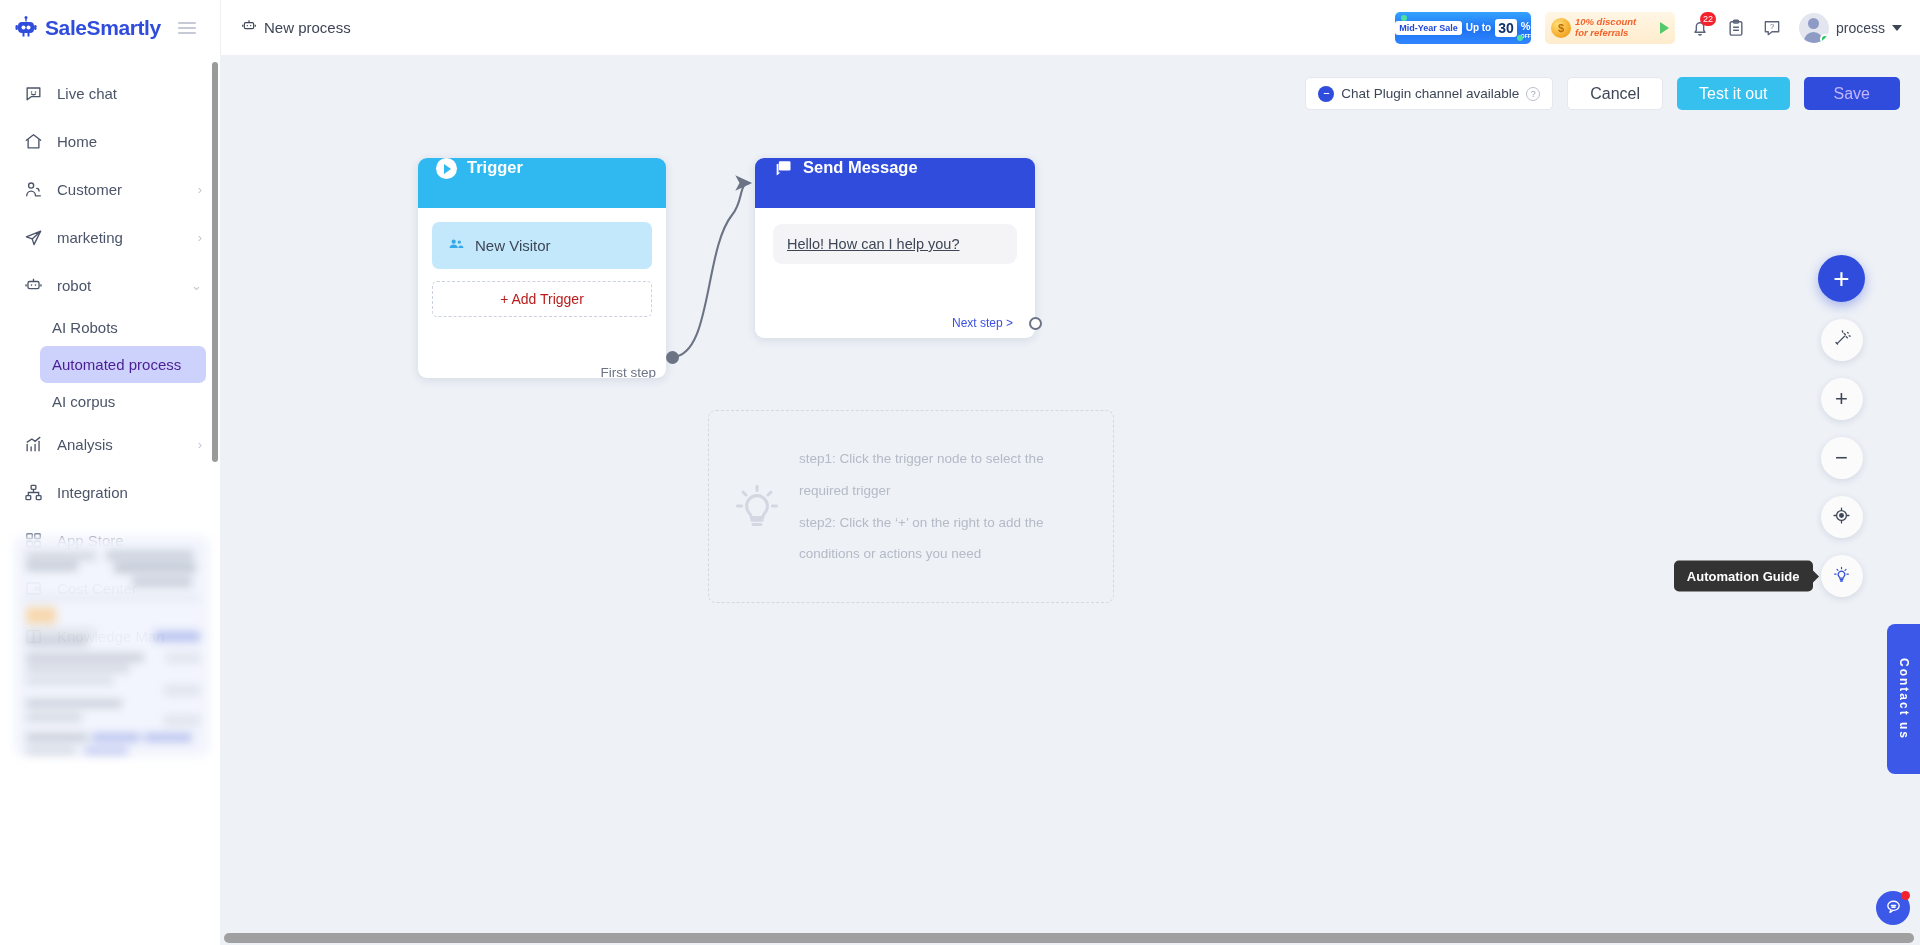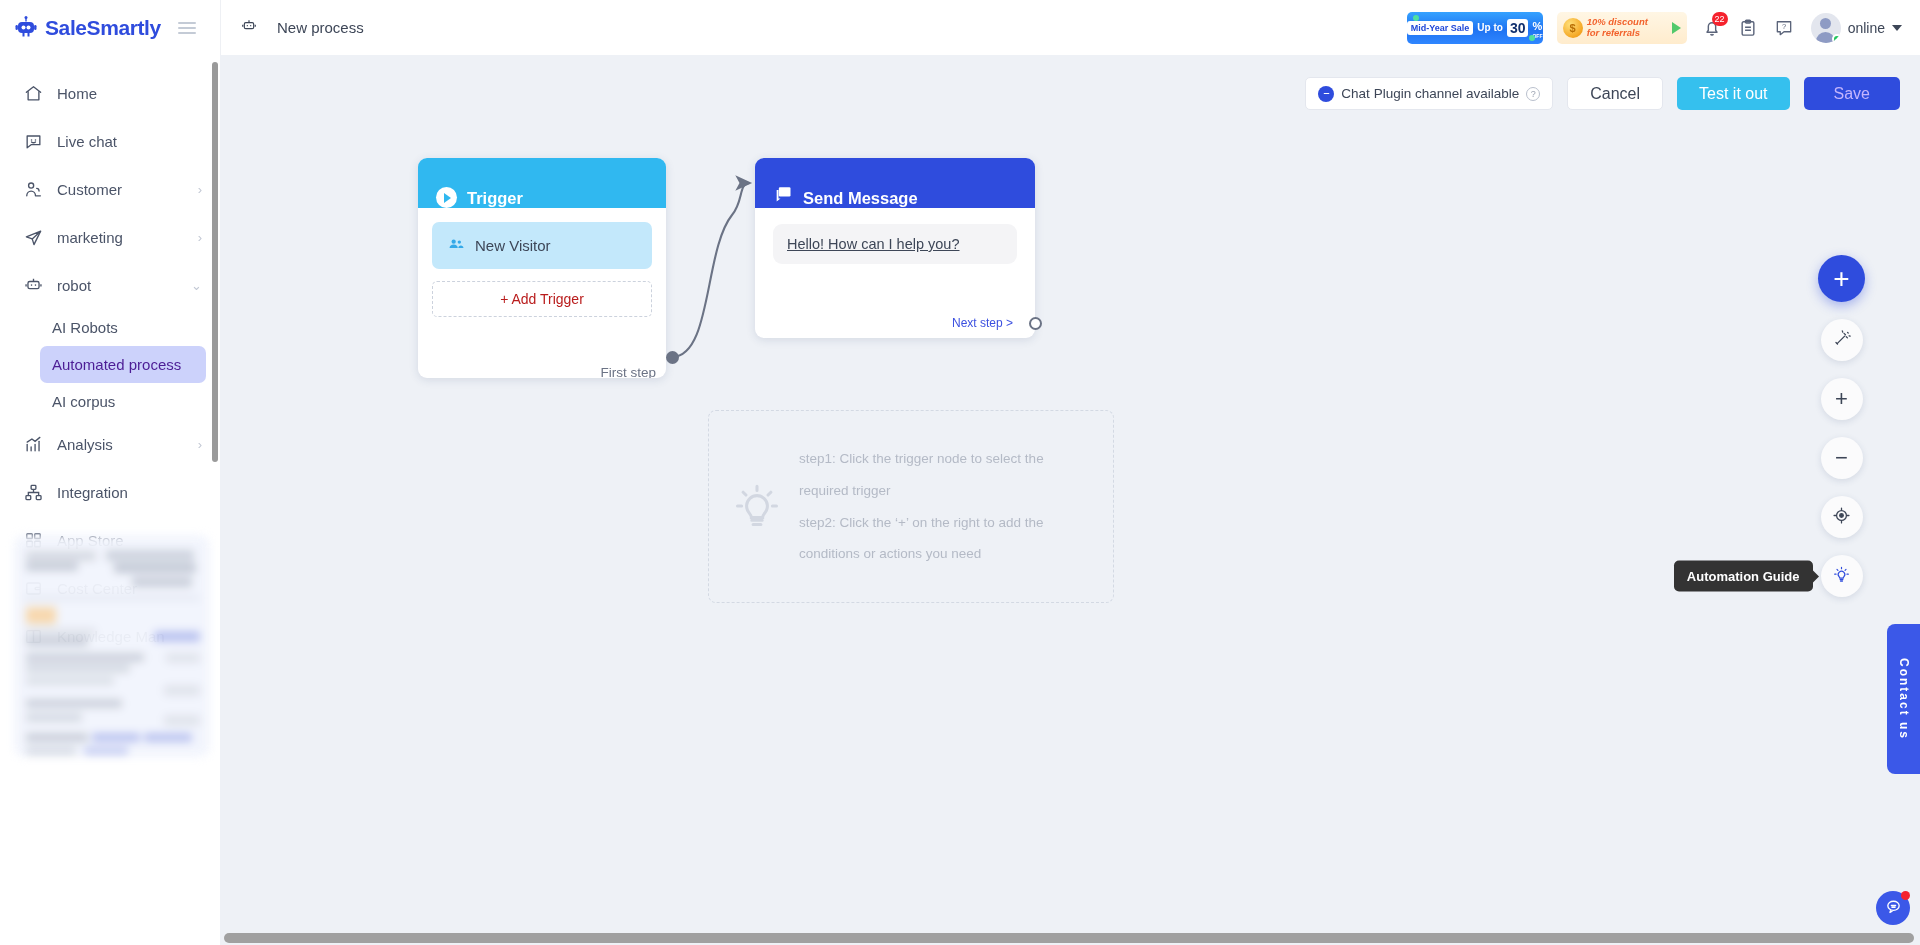--- a/index.html
+++ b/index.html
@@ -53,21 +53,21 @@
     background: #9a9a9a; border-radius: 3px; z-index: 25; cursor: pointer;
   }
 
   
   #header {
     position: absolute; left: 220px; top: 0; width: 1700px; height: 55px;
     background: #ffffff; border-left: 1px solid #eef0f4;
     display: flex; align-items: center; z-index: 15;
   }
   .proc-title {
-    display: flex; align-items: center; gap: 20px; margin-left: 20px;
+    display: flex; align-items: center; gap: 7px; margin-left: 20px;
     font-size: 15px; color: #3d4657; cursor: pointer;
   }
   .hdr-right {
     margin-left: auto; display: flex; align-items: center; gap: 14px; padding-right: 18px;
   }
   
   .banner-sale {
     width: 136px; height: 32px; border-radius: 5px; cursor: pointer;
     background: linear-gradient(180deg,#35a2ff 0%, #1f73f2 55%, #2f86ff 100%);
     display: flex; align-items: center; justify-content: center; gap: 4px;
@@ -138,21 +138,21 @@
     justify-content: center; cursor: pointer; padding: 0 22px; white-space: nowrap; }
   .btn-cancel { background: #fff; border: 1px solid #e4e7ee; color: #3d4657; }
   .btn-test { background: #35c0ee; color: #fff; }
   .btn-save { background: #2f4cdd; color: #c4b5fd; padding: 0 30px; }
 
   
   .node {
     position: absolute; background: #fff; border-radius: 9px;
     box-shadow: 0 2px 10px rgba(40,60,110,.13); overflow: hidden;
   }
-  .node-head { height: 50px; display: flex; align-items: flex-end; gap: 10px; padding: 0 18px;
+  .node-head { height: 50px; display: flex; align-items: flex-start; gap: 10px; padding: 0 18px;
     color: #fff; font-size: 16.5px; font-weight: bold; cursor: move; }
   .node-head.trigger { background: #30b8f0; }
   .node-head.message { background: #2f4cdd; }
   .play-circle { width: 21px; height: 21px; border-radius: 50%; background: #fff;
     display: flex; align-items: center; justify-content: center; flex: 0 0 auto; }
   .play-circle .t { width:0;height:0;margin-left:2px;border-left:7px solid #30b8f0;
     border-top:5px solid transparent;border-bottom:5px solid transparent;}
 
   #node-trigger { left: 198px; top: 103px; width: 248px; height: 220px; }
   .trg-body { padding: 14px 14px 0; position: relative; height: 182px;}
@@ -270,38 +270,38 @@
           <i></i>
           <i></i>
           <i></i>
         </span>
     </div>
 
     <div class="nav">
 
       <div class="nav-item">
         <span class="ni-icon">
-          <svg viewBox="0 0 24 24" width="19" height="19" fill="none" stroke="#4b5468" stroke-width="1.7" stroke-linecap="round" stroke-linejoin="round">
-              <path d="M3 10.5L12 3.5l9 7"></path>
-              <path d="M5.2 9.8V20h13.6V9.8"></path>
-            </svg>
-        </span>
-        <span class="ni-label">Home</span>
-      </div>
-
-      <div class="nav-item">
-        <span class="ni-icon">
           <svg viewBox="0 0 24 24" width="19" height="19" fill="none" stroke="#4b5468" stroke-width="1.7" stroke-linejoin="round">
               <path d="M4 5h16v11H9l-5 4z"></path>
               <circle cx="9.5" cy="10" r="1" fill="#4b5468" stroke="none"></circle>
               <circle cx="14.5" cy="10" r="1" fill="#4b5468" stroke="none"></circle>
               <path d="M9.5 12.6c1.4 1.2 3.6 1.2 5 0" stroke-linecap="round"></path>
             </svg>
         </span>
         <span class="ni-label">Live chat</span>
+      </div>
+
+      <div class="nav-item">
+        <span class="ni-icon">
+          <svg viewBox="0 0 24 24" width="19" height="19" fill="none" stroke="#4b5468" stroke-width="1.7" stroke-linecap="round" stroke-linejoin="round">
+              <path d="M3 10.5L12 3.5l9 7"></path>
+              <path d="M5.2 9.8V20h13.6V9.8"></path>
+            </svg>
+        </span>
+        <span class="ni-label">Home</span>
       </div>
 
       <div class="nav-item">
         <span class="ni-icon">
           <svg viewBox="0 0 24 24" width="19" height="19" fill="none" stroke="#4b5468" stroke-width="1.7" stroke-linecap="round">
               <circle cx="9" cy="7" r="3.2"></circle>
               <path d="M3.5 20c0-3.6 2.5-6 5.5-6s5.5 2.4 5.5 6"></path>
               <path d="M16 10.5c1.8 0 3 1.6 3 3.4"></path>
               <path d="M15.5 20h5.2"></path>
             </svg>
@@ -494,21 +494,21 @@
             <text x="12" y="13.2" font-size="9" fill="#5b647a" stroke="none" text-anchor="middle" font-family="Liberation Sans">?</text>
           </svg>
       </span>
 
       <div class="account">
         <span class="avatar">
           <span class="head"></span>
             <span class="body"></span>
           <span class="online-dot"></span>
         </span>
-        <span class="acct-label">online</span>
+        <span class="acct-label">process</span>
         <span class="caret"></span>
       </div>
     </div>
   </div>
 
   <div id="canvas">
 
     <div id="toolbar">
       <div class="chip-plugin">
         <span class="pl-ic">

